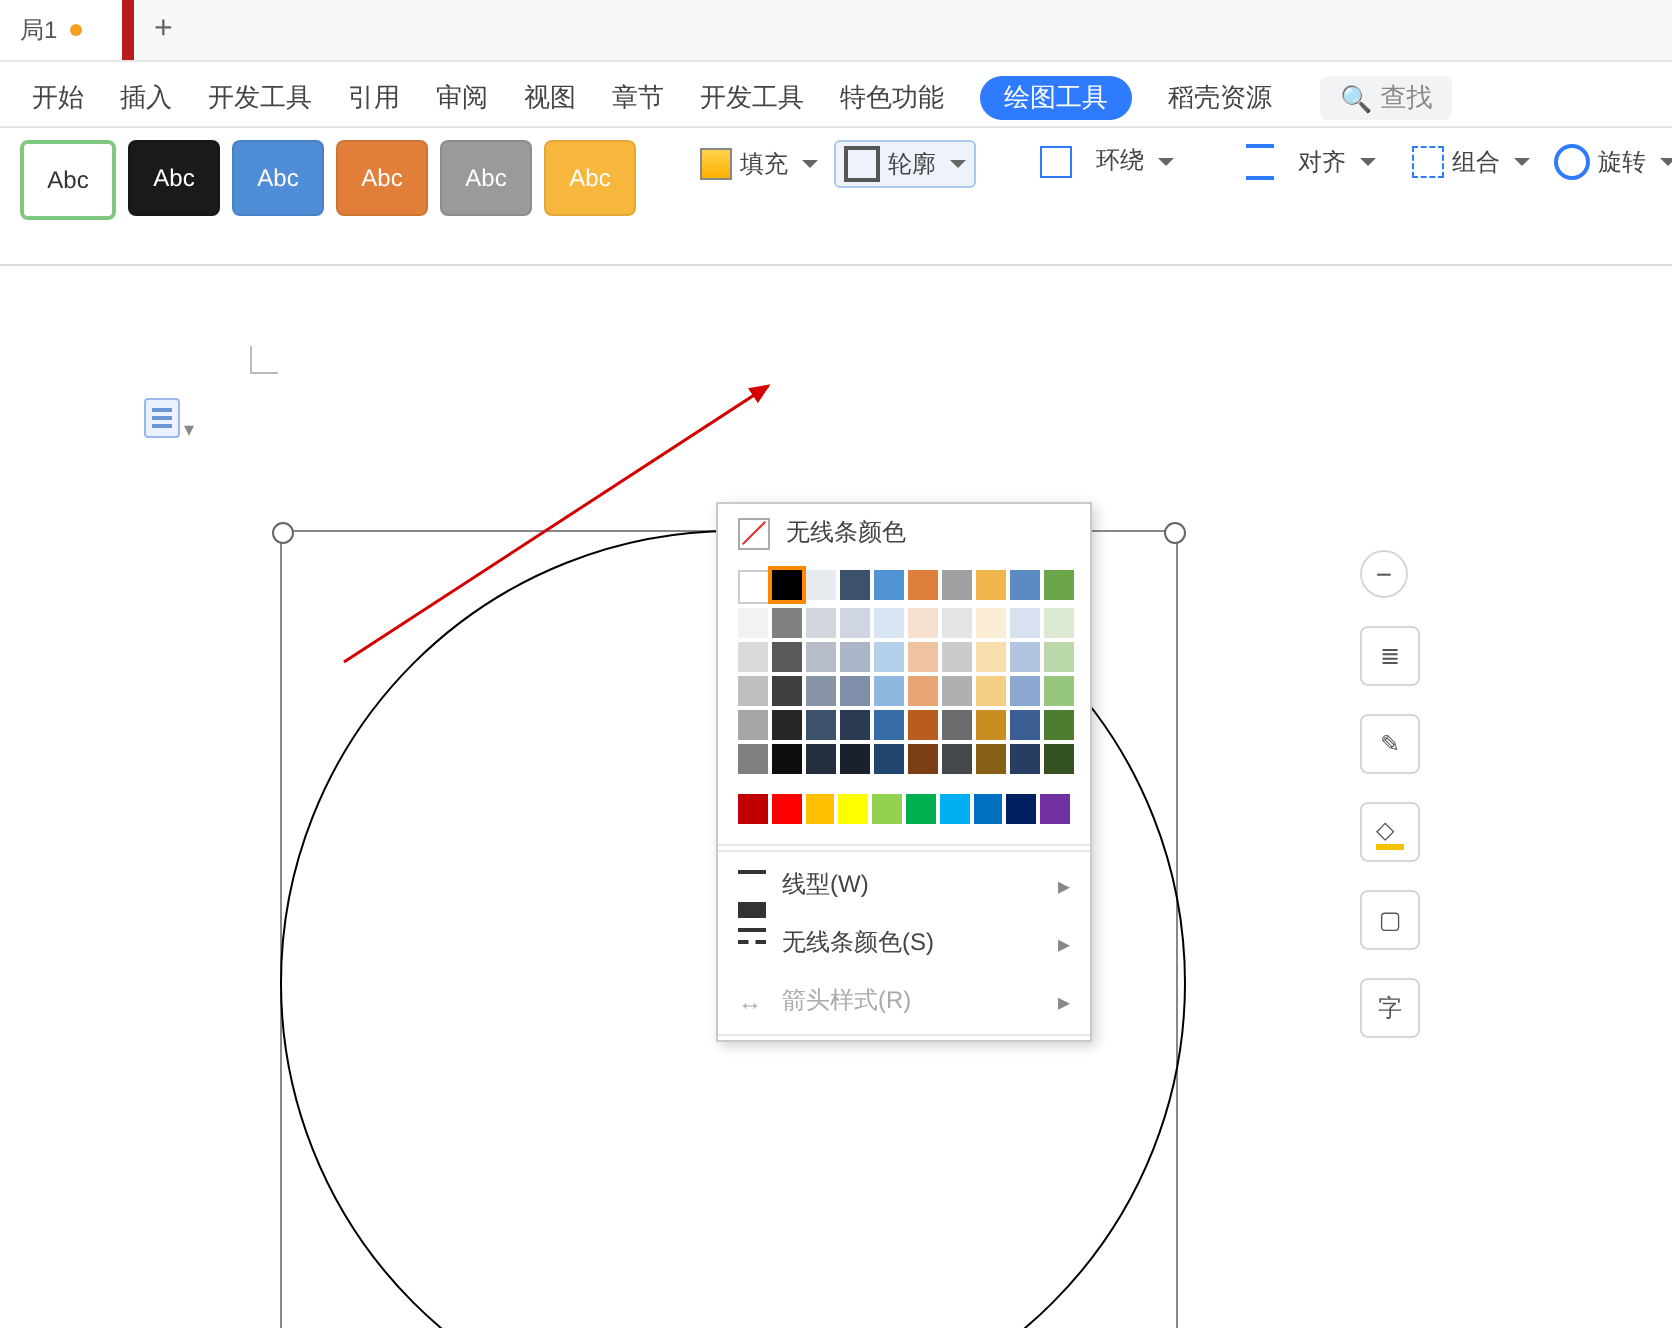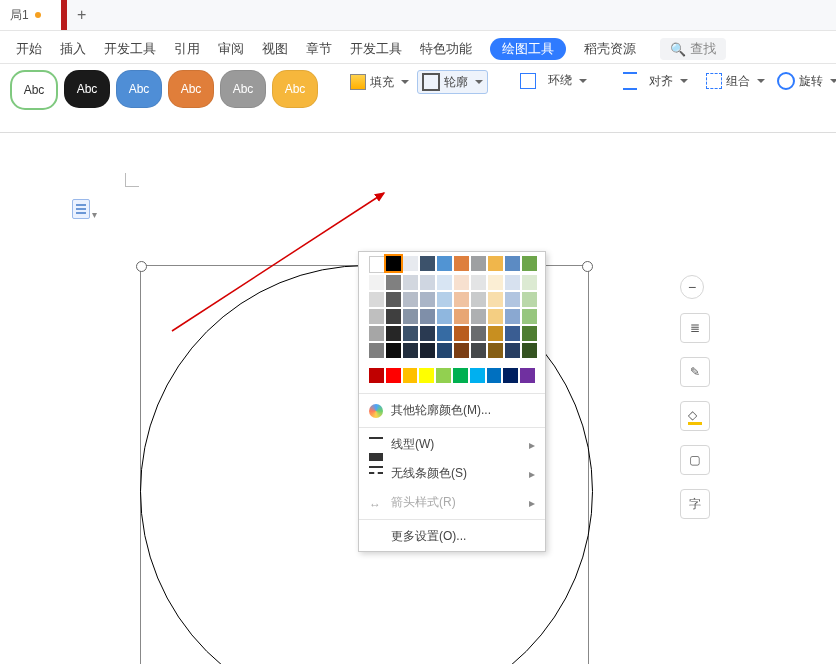--- a/index.html
+++ b/index.html
@@ -58,21 +58,21 @@
     height: 56px;
     padding: 6px 10px;
     gap: 10px;
     border-bottom: 1px solid #dcdcdc;
     position: relative;
     background:#fff;
   }
   .styles-group { display:flex; gap:6px; position:relative; }
   .style-swatch {
     width: 44px; height: 36px;
-    border-radius: 15px;
+    border-radius: 4px;
     display:flex; align-items:center; justify-content:center;
     font-size: 12px; color:#fff;
     border:1px solid rgba(0,0,0,0.08);
   }
   .style-swatch.first { border:2px solid #7fc97f; color:#333; background:#fff; }
   .ribbon .vsep { width:1px; background:#e0e0e0; align-self:stretch; margin:0 4px; }
   .rb-col { display:flex; flex-direction:row; gap:4px; }
   .rb-btn { display:flex; align-items:center; gap:4px; font-size:12px; color:#444; padding:2px 4px; border-radius:3px; white-space:nowrap;}
   .rb-btn.active { background:#eef3fb; border:1px solid #a9c7ef; }
   .rb-btn .drop::after { content:""; display:inline-block; border:4px solid transparent; border-top-color:#666; margin-left:3px; transform:translateY(2px);}
@@ -272,20 +272,24 @@
       </div>
     <div class="side-btn">
         <span>▢</span>
       </div>
     <div class="side-btn">
         <span>字</span>
       </div>
   </div>
 
   <div class="dropdown">
+    <div class="dd-row">
+      <span class="dd-noline-icon"></span>
+      <span>无线条颜色</span>
+    </div>
     <div class="color-grid" id="theme-grid">
         <div class="sw" style="background: rgb(255, 255, 255); border: 1px solid rgb(204, 204, 204);"></div>
         <div class="sw sel" style="background: rgb(0, 0, 0);"></div>
         <div class="sw" style="background: rgb(231, 234, 239);"></div>
         <div class="sw" style="background: rgb(60, 82, 107);"></div>
         <div class="sw" style="background: rgb(81, 148, 211);"></div>
         <div class="sw" style="background: rgb(222, 127, 62);"></div>
         <div class="sw" style="background: rgb(158, 160, 162);"></div>
         <div class="sw" style="background: rgb(240, 182, 75);"></div>
         <div class="sw" style="background: rgb(92, 139, 195);"></div>
@@ -347,39 +351,31 @@
         <div class="sw" style="background: rgb(255, 192, 0);"></div>
         <div class="sw" style="background: rgb(255, 255, 0);"></div>
         <div class="sw" style="background: rgb(146, 208, 80);"></div>
         <div class="sw" style="background: rgb(0, 176, 80);"></div>
         <div class="sw" style="background: rgb(0, 176, 240);"></div>
         <div class="sw" style="background: rgb(0, 112, 192);"></div>
         <div class="sw" style="background: rgb(0, 32, 96);"></div>
         <div class="sw" style="background: rgb(112, 48, 160);"></div>
       </div>
     <div class="dd-divider"></div>
-    <div class="dd-row">
-        <span class="mi mi-other"></span>
-        <span>其他轮廓颜色(M)...</span>
-      </div>
     <div class="dd-divider"></div>
     <div class="dd-row">
         <span class="mi mi-lines"></span>
         <span>线型(W)</span>
         <span class="chev">▸</span>
       </div>
     <div class="dd-row">
         <span class="mi mi-dash"></span>
         <span>无线条颜色(S)</span>
         <span class="chev">▸</span>
       </div>
     <div class="dd-row disabled">
         <span class="mi mi-arrow">↔</span>
         <span>箭头样式(R)</span>
         <span class="chev">▸</span>
       </div>
     <div class="dd-divider"></div>
-    <div class="dd-row">
-        <span style="width:14px"></span>
-        <span>更多设置(O)...</span>
-      </div>
   </div>
 </div>
 
 </body></html>

